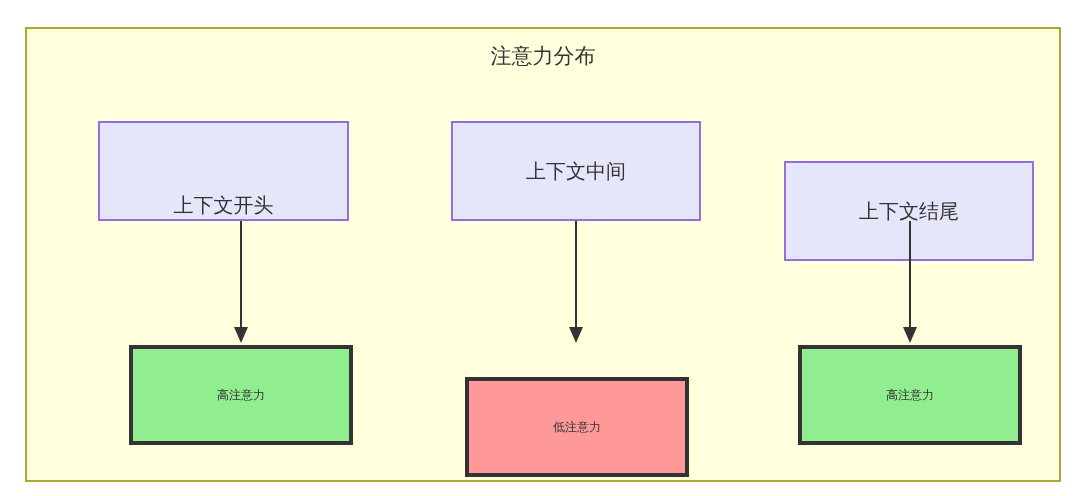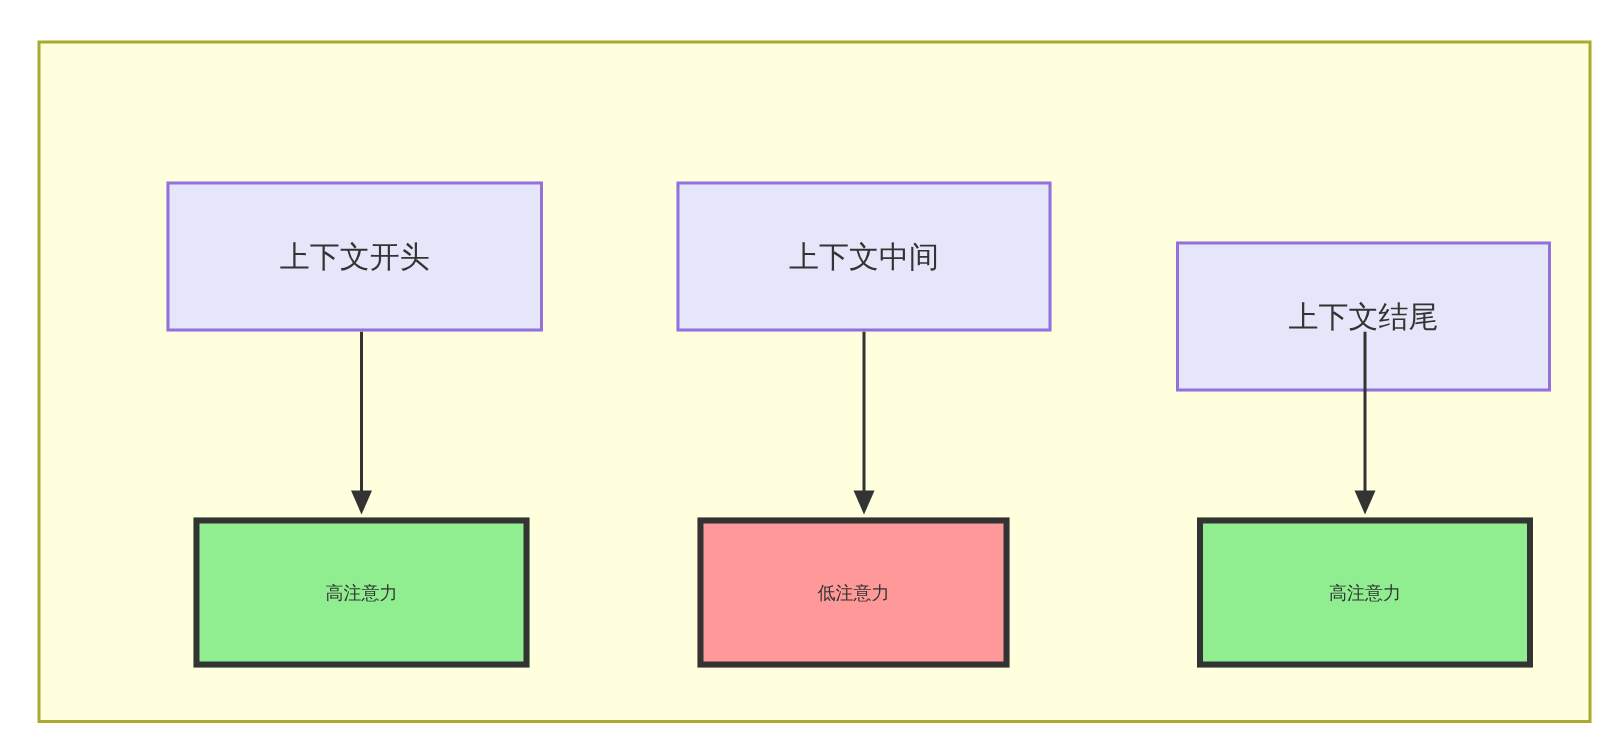--- a/index.html
+++ b/index.html
@@ -56,21 +56,21 @@
     display: flex;
     align-items: center;
     justify-content: center;
   }
   .node-ctx .node-label {
     font-size: 20px;
     color: #333333;
     white-space: nowrap;
   }
 
-  .ctx-0 { left: 84px;  width: 251px; }
+  .ctx-0 { left: 71px;  width: 251px; align-items: flex-end; }
   .ctx-1 { left: 424px; width: 250px; }
   .ctx-2 { left: 757px; width: 250px; margin-top: 40px; }
 
   
   .node-att {
     position: absolute;
     top: 316px;
     height: 100px;
     border: 4px solid #333333;
     box-sizing: border-box;
@@ -78,21 +78,21 @@
     align-items: center;
     justify-content: center;
   }
   .node-att .node-label {
     font-size: 12px;
     color: #333333;
     white-space: nowrap;
   }
 
   .att-0 { left: 102px; width: 224px; }
-  .att-1 { left: 438px; width: 208px; }
+  .att-1 { left: 438px; width: 224px; margin-top: 32px; }
   .att-2 { left: 771px; width: 224px; }
 
   .fill-high { background: #90ee90; }
   .fill-low  { background: #ff9999; }
 
   
   .edge {
     position: absolute;
     top: 192px;
     width: 16px;
@@ -103,20 +103,21 @@
   .edge-2 { left: 875px; }
   .edge svg { display: block; }
 </style>
 </head>
 <body>
 
 <div class="canvas">
 
   <div class="subgraph">
 
+    <div class="subgraph-title">注意力分布</div>
 
     <div class="node-ctx ctx-0">
       <span class="node-label">上下文开头</span>
     </div>
 
     <div class="node-ctx ctx-1">
       <span class="node-label">上下文中间</span>
     </div>
 
     <div class="node-ctx ctx-2">

